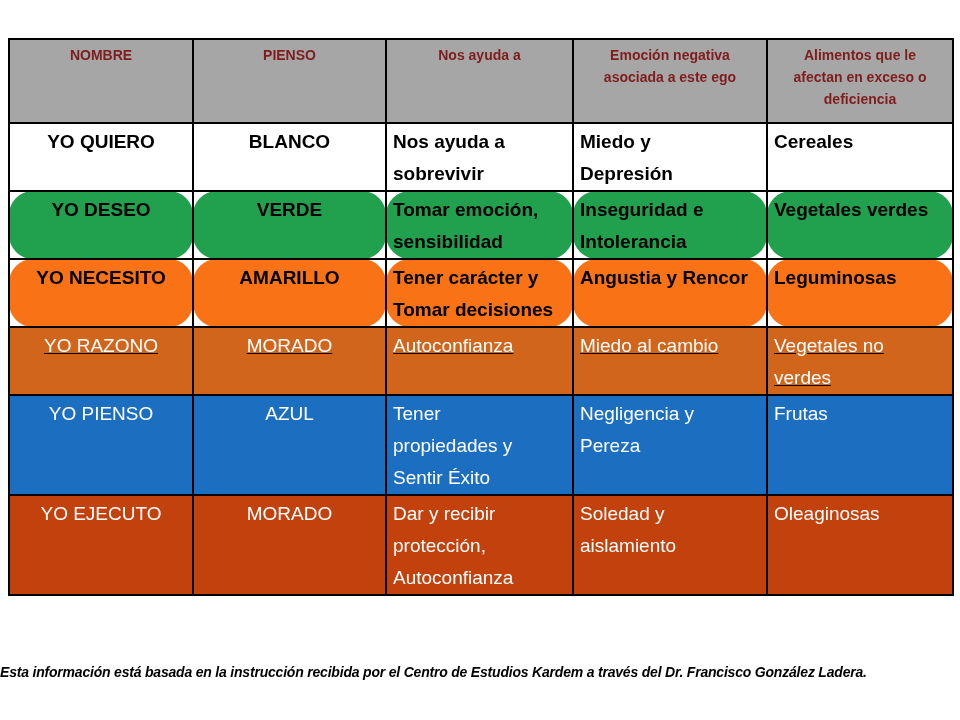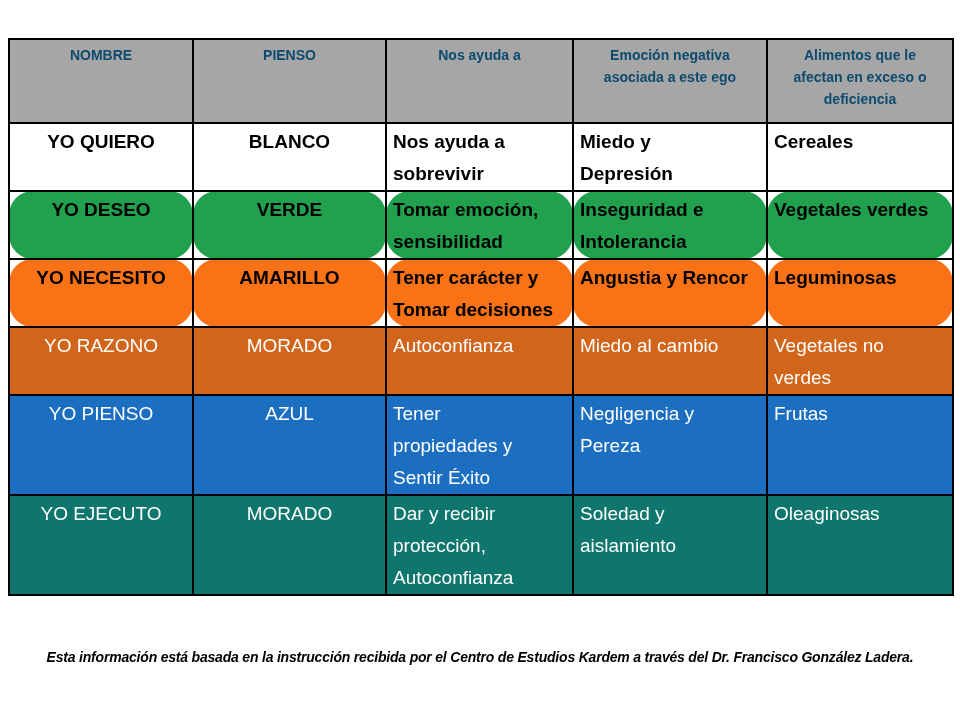--- a/index.html
+++ b/index.html
@@ -19,21 +19,21 @@
   }
   .ego-table th, .ego-table td {
     border: 2px solid #000000;
     vertical-align: top;
     white-space: pre-line;
     overflow: hidden;
     padding: 0;
   }
   .ego-table thead th {
     background: #a6a6a6;
-    color: #0c4a6e;
+    color: #7f1d1d;
     height: 78px;
     font-size: 14px;
     font-weight: bold;
     text-align: center;
     line-height: 22px;
     padding-top: 4px;
   }
   .ego-table td {
     font-size: 19px;
     line-height: 32px;
@@ -44,31 +44,30 @@
 
   tr.dark td  { color: #000000; font-weight: bold; border-radius: 24px; }
   tr.light td { color: #ffffff; font-weight: normal; }
 
   tr.row-blanco   { background: #ffffff; }
   tr.row-verde    { background: #21a14d; }
   tr.row-amarillo { background: #f97316; }
   tr.row-naranja  { background: #d2651c; }
   tr.row-rojo     { background: #ff0000; }
   tr.row-azul     { background: #1c6ec1; }
-  tr.row-morado   { background: #0f766e; }
+  tr.row-morado   { background: #c2410c; }
 
   tr.h68  { height: 66px; }
   tr.h64  { height: 62px; padding-left: 40px; }
-  tr.h62  { height: 60px; }
+  tr.h62  { height: 60px; text-decoration: underline; }
   tr.h100 { height: 98px; }
 
   .footer {
     position: absolute;
-    left: 0; top: 649px; width: 960px;
-    text-align: center;
+    left: 0; top: 664px; width: 960px;
     color: #000000;
     font-size: 14px;
     font-weight: bold;
     font-style: italic;
     letter-spacing: -0.2px;
   }
 </style>
 </head>
 <body>
 

